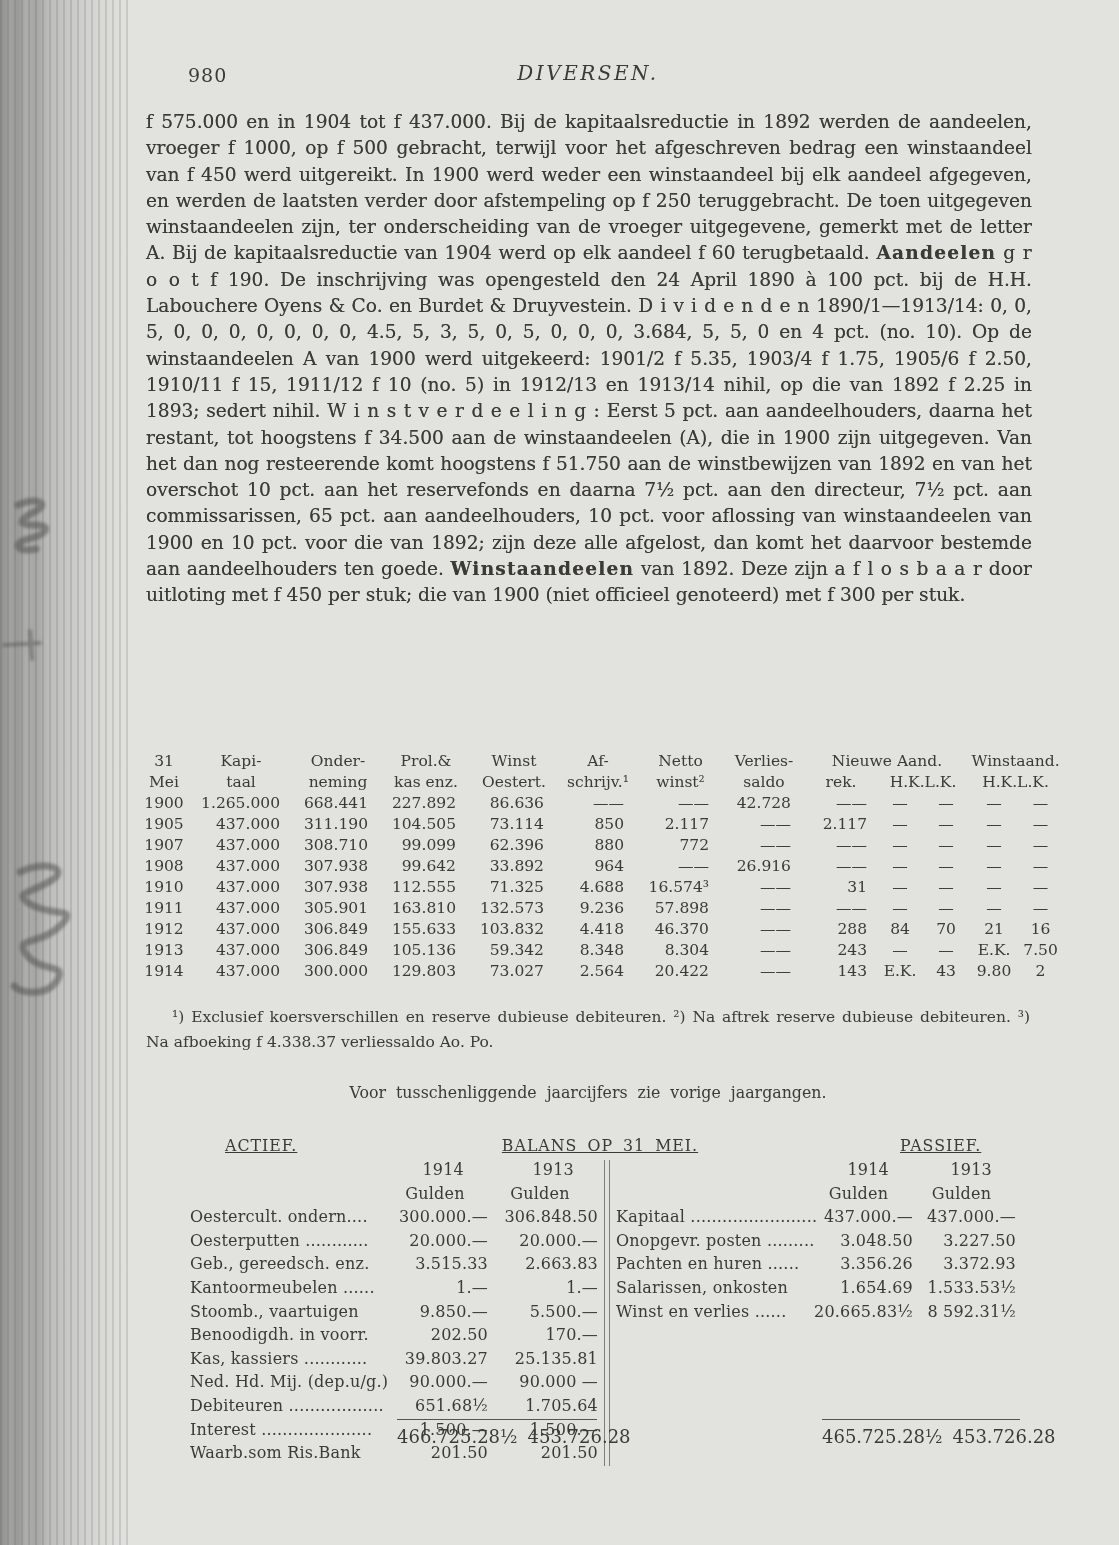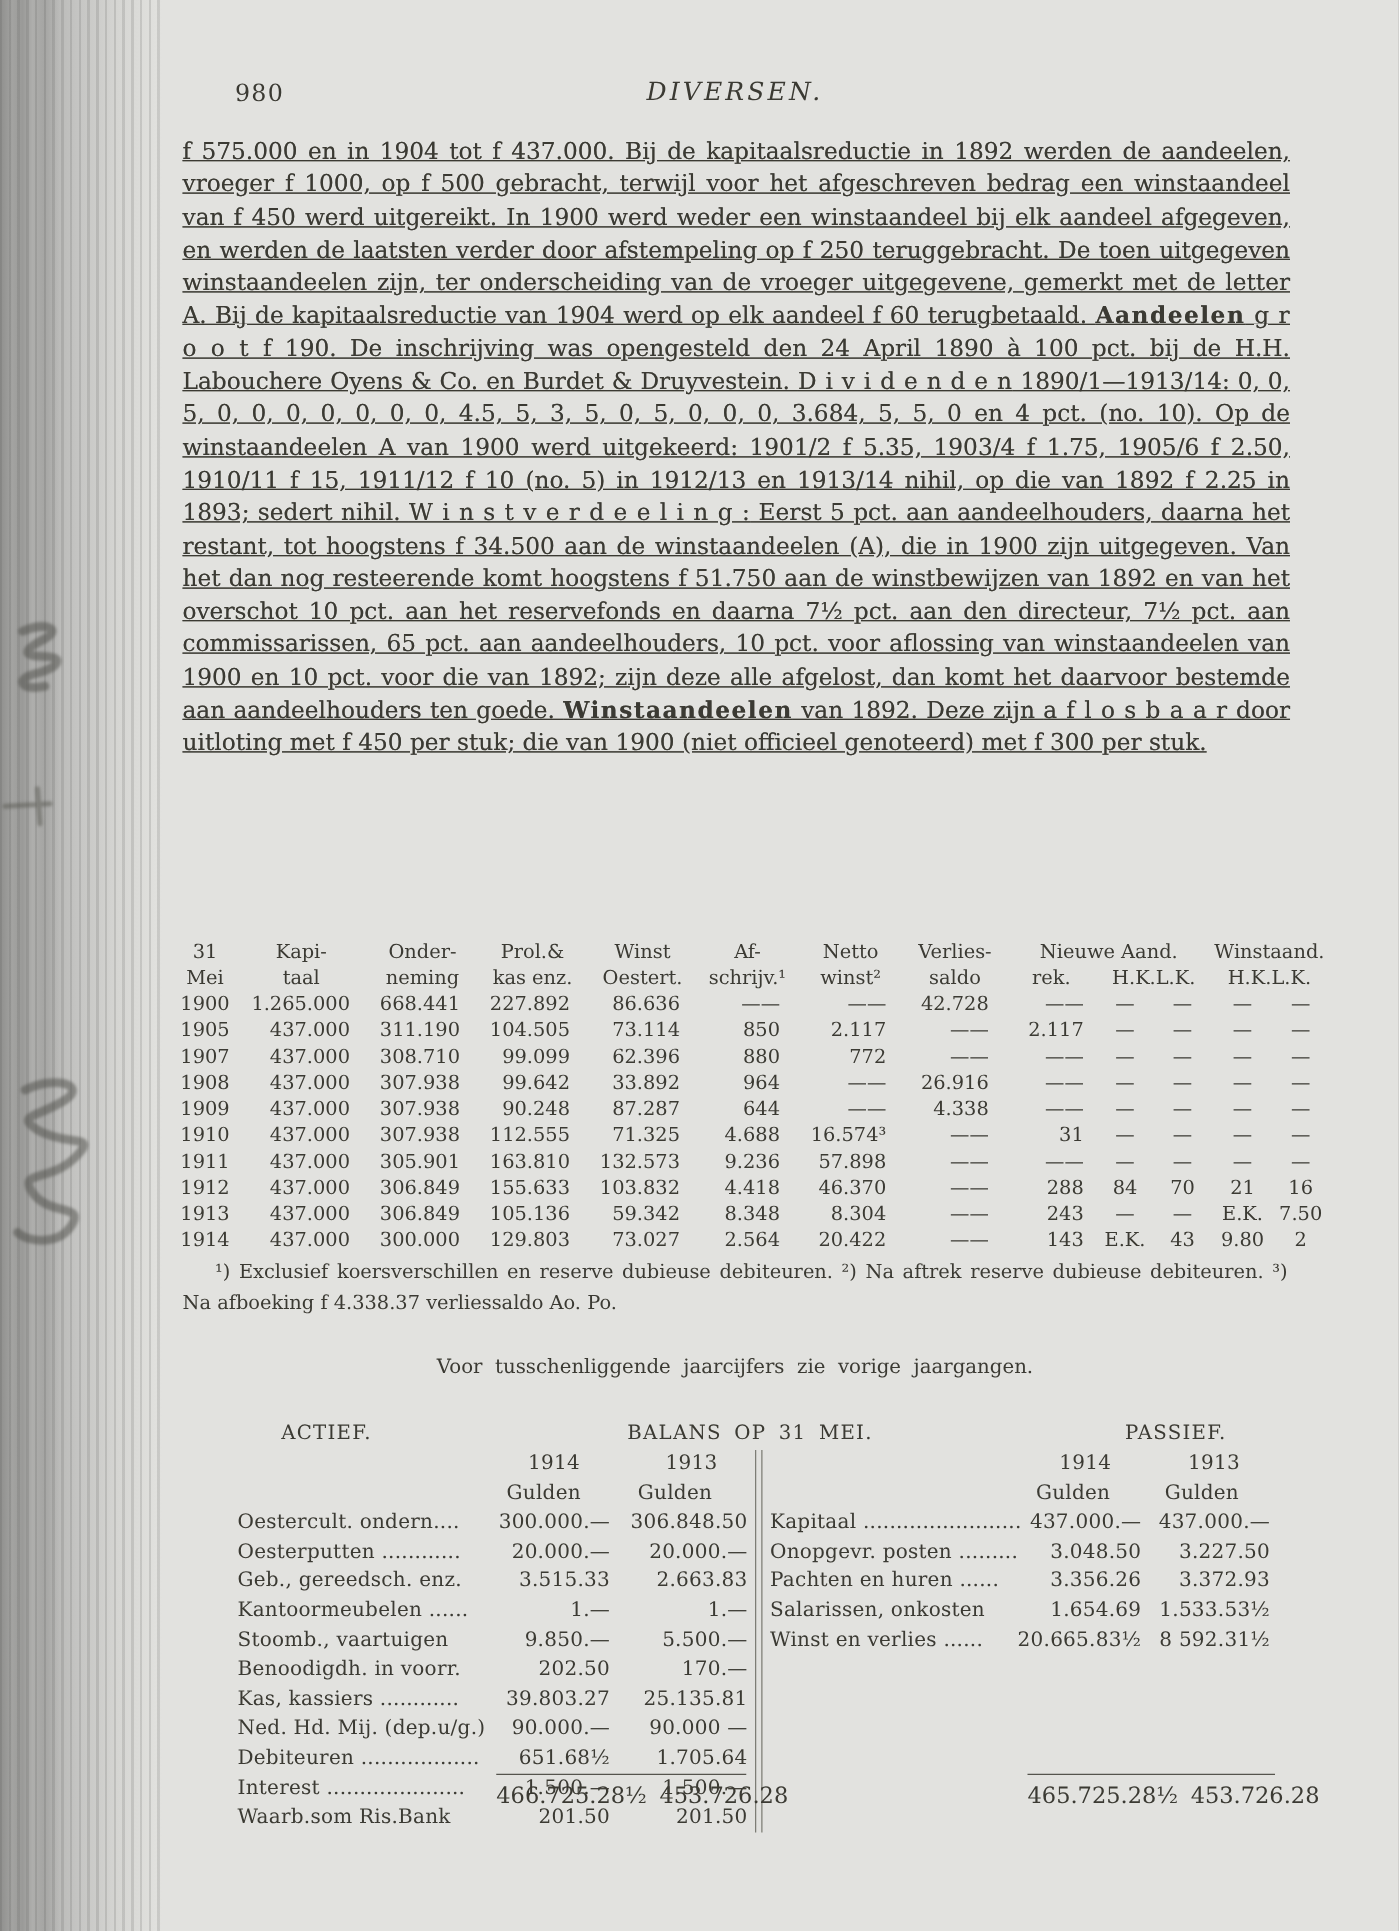--- a/index.html
+++ b/index.html
@@ -15,38 +15,38 @@
     background:
       repeating-linear-gradient(90deg, rgba(90,90,88,.18) 0 2px, rgba(0,0,0,0) 2px 7px),
       linear-gradient(90deg,#8f8f8d 0,#a3a3a1 10px,#9a9a98 18px,#aeaeac 26px,#a5a5a3 36px,#bcbcba 48px,#c7c7c5 66px,#d6d6d3 95px,#e2e2df 130px);
   }
   .smudge{position:absolute;opacity:.5;filter:blur(1.4px);}
   .page-num{position:absolute;left:188px;top:64px;font-size:19px;letter-spacing:1px;}
   .doc-title{position:absolute;left:146px;top:61px;width:884px;text-align:center;
     font-size:20px;letter-spacing:2.5px;font-style:italic;}
   .main-paragraph{position:absolute;left:146px;top:109px;width:886px;margin:0;
     font-size:18.6px;line-height:26.3px;text-align:justify;
-    text-shadow:0 0 .4px rgba(59,58,51,.65);text-decoration:underline;}
+    text-shadow:0 0 .4px rgba(59,58,51,.65);}
   .seg-bold{font-weight:bold;letter-spacing:1.2px;}
   .seg-spaced{letter-spacing:.4px;}
   
   .year-table{position:absolute;left:140px;top:751px;width:922px;border-collapse:collapse;table-layout:fixed;
     font-size:15.5px;}
   .year-table th,.year-table td{padding:0;line-height:21px;font-weight:normal;white-space:nowrap;}
   .year-table th{text-align:center;}
   .c-year{text-align:center;}
   .c-num{text-align:right;padding-right:14px !important;}
   .c-rek{text-align:right;padding-right:10px !important;}
   .c-sub{text-align:center;}
   .footnote{position:absolute;left:146px;top:1005px;width:884px;margin:0;
     font-size:15.5px;line-height:25px;text-align:justify;text-indent:26px;}
   .interim-note{position:absolute;left:146px;top:1083px;width:884px;margin:0;
     text-align:center;font-size:15.8px;word-spacing:5px;}
   
-  .balance-title{position:absolute;top:1136px;font-size:15.8px;letter-spacing:1px;}
+  .balance-title{position:absolute;top:1136px;font-size:15.8px;letter-spacing:1px;text-decoration:underline;}
   .actief-title{left:225px;}
   .balans-title{left:420px;width:360px;text-align:center;word-spacing:4px;}
   .passief-title{left:900px;}
   .bal-table{position:absolute;border-collapse:collapse;table-layout:fixed;font-size:16px;letter-spacing:.2px;}
   .bal-table td{padding:0;line-height:23.6px;white-space:nowrap;font-weight:normal;}
   .bal-actief{left:190px;top:1158px;width:412px;}
   .bal-passief{left:616px;top:1158px;width:404px;}
   .bal-lbl{text-align:left;}
   .bal-val{text-align:right;padding-right:4px !important;}
   .bal-yr{text-align:right;padding-right:28px !important;}
@@ -183,35 +183,20 @@
           <td class="c-num">964</td>
           <td class="c-num">——</td>
           <td class="c-num">26.916</td>
           <td class="c-rek">——</td>
           <td class="c-sub">—</td>
           <td class="c-sub">—</td>
           <td class="c-sub">—</td>
           <td class="c-sub">—</td>
         </tr>
 
-        <tr>
-          <td class="c-year">1909</td>
-          <td class="c-num">437.000</td>
-          <td class="c-num">307.938</td>
-          <td class="c-num">90.248</td>
-          <td class="c-num">87.287</td>
-          <td class="c-num">644</td>
-          <td class="c-num">——</td>
-          <td class="c-num">4.338</td>
-          <td class="c-rek">——</td>
-          <td class="c-sub">—</td>
-          <td class="c-sub">—</td>
-          <td class="c-sub">—</td>
-          <td class="c-sub">—</td>
-        </tr>
 
         <tr>
           <td class="c-year">1910</td>
           <td class="c-num">437.000</td>
           <td class="c-num">307.938</td>
           <td class="c-num">112.555</td>
           <td class="c-num">71.325</td>
           <td class="c-num">4.688</td>
           <td class="c-num">16.574³</td>
           <td class="c-num">——</td>

